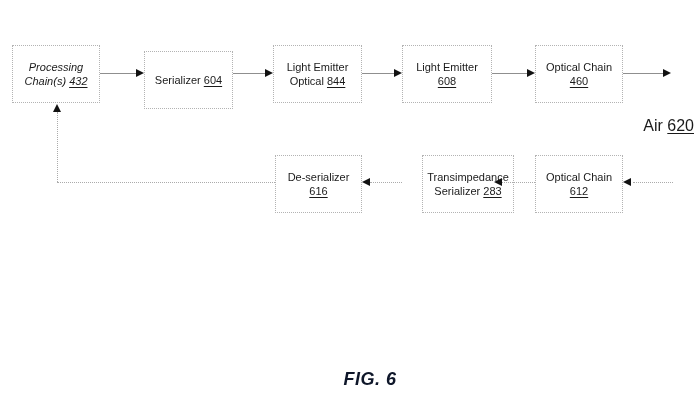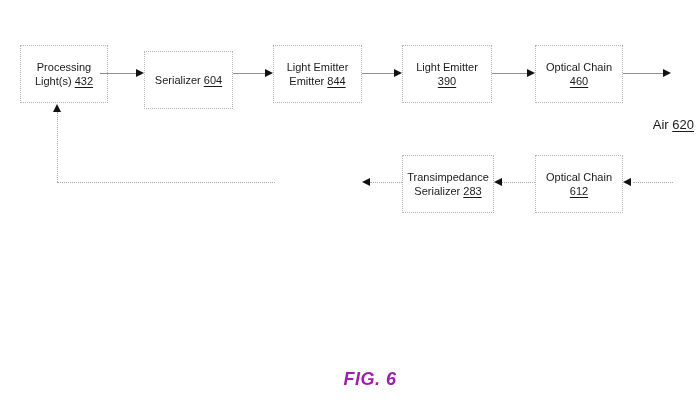--- a/index.html
+++ b/index.html
@@ -66,94 +66,101 @@
   }
   .head-up {
     position: absolute;
     width: 0; height: 0;
     border-left: 4px solid transparent;
     border-right: 4px solid transparent;
     border-bottom: 8px solid var(--arrowhead, #111111);
   }
   .air {
     position: absolute;
-    font-size: 13px;
+    font-size: 16px;
     text-align: right;
     color: #1a1a1a;
   }
   .caption {
     position: absolute;
     font-size: 18px;
     font-weight: bold;
     font-style: italic;
     text-align: center;
-    color: #a21caf;
+    color: #0f172a;
     letter-spacing: 0.5px;
   }
 </style>
 </head>
 <body>
 
 <div class="canvas">
 
-  <div class="box" style="left:20px; top:45px; width:88px; height:58px;">
+  <div class="box" style="left:12px; top:45px; width:88px; height:58px;font-style:italic;">
     <div class="label">
       <span>Processing</span><br>
-      <span>Light(s)</span>
+      <span>Chain(s)</span>
       <span class="ref">432</span>
     </div>
   </div>
 
   <div class="box" style="left:144px; top:51px; width:89px; height:58px;">
     <div class="label">
       <span>Serializer</span>
       <span class="ref">604</span>
     </div>
   </div>
 
   <div class="box" style="left:273px; top:45px; width:89px; height:58px;">
     <div class="label">
       <span>Light Emitter</span><br>
-      <span>Emitter</span>
+      <span>Optical</span>
       <span class="ref">844</span>
     </div>
   </div>
 
   <div class="box" style="left:402px; top:45px; width:90px; height:58px;">
     <div class="label">
       <span>Light Emitter</span><br>
       <span></span>
-      <span class="ref">390</span>
+      <span class="ref">608</span>
     </div>
   </div>
 
   <div class="box" style="left:535px; top:45px; width:88px; height:58px;">
     <div class="label">
       <span>Optical Chain</span><br>
       <span></span>
       <span class="ref">460</span>
     </div>
   </div>
 
   <div class="box" style="left:535px; top:155px; width:88px; height:58px;">
     <div class="label">
       <span>Optical Chain</span><br>
       <span></span>
       <span class="ref">612</span>
     </div>
   </div>
 
-  <div class="box" style="left:402px; top:155px; width:92px; height:58px;">
+  <div class="box" style="left:422px; top:155px; width:92px; height:58px;">
     <div class="label">
       <span>Transimpedance</span><br>
       <span>Serializer</span>
       <span class="ref">283</span>
     </div>
   </div>
 
+  <div class="box" style="left:275px; top:155px; width:87px; height:58px;">
+    <div class="label">
+      <span>De-serializer</span><br>
+      <span></span>
+      <span class="ref">616</span>
+    </div>
+  </div>
 
   <div class="conn-solid" style="left:100px; top:73px; width:37px;"></div>
   <div class="head-right" style="left:136px; top:69px;"></div>
 
   <div class="conn-solid" style="left:233px; top:73px; width:33px;"></div>
   <div class="head-right" style="left:265px; top:69px;"></div>
 
   <div class="conn-solid" style="left:362px; top:73px; width:33px;"></div>
   <div class="head-right" style="left:394px; top:69px;"></div>
 

